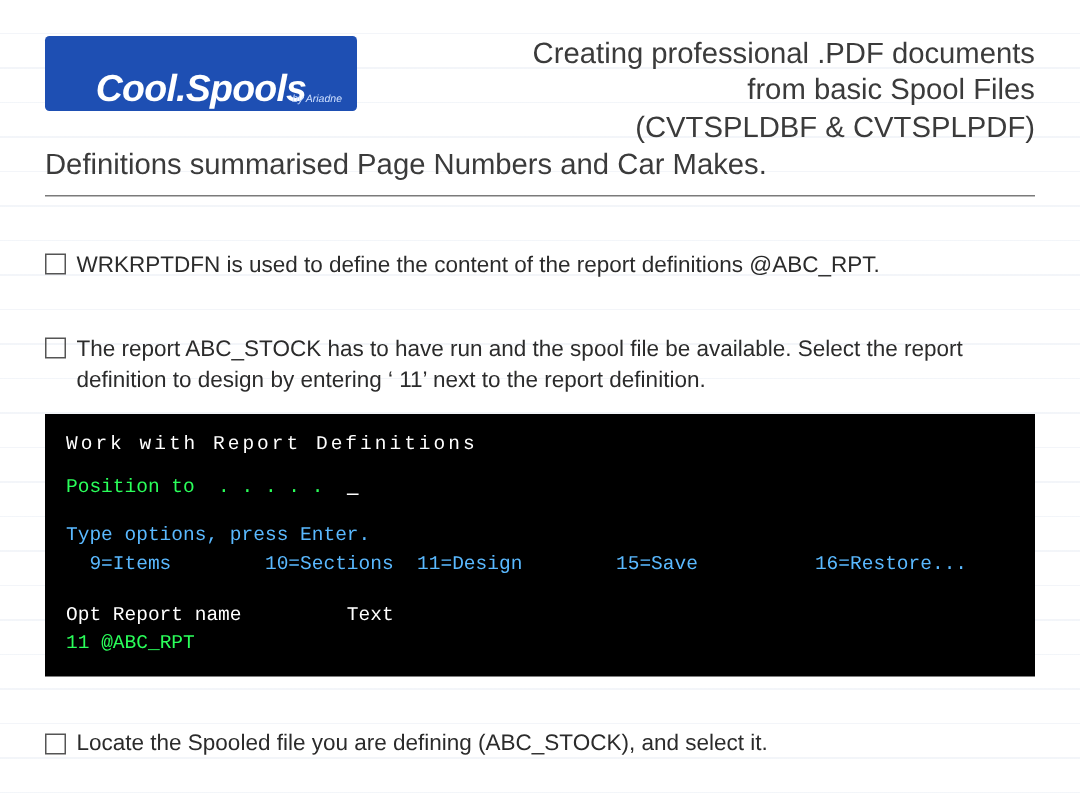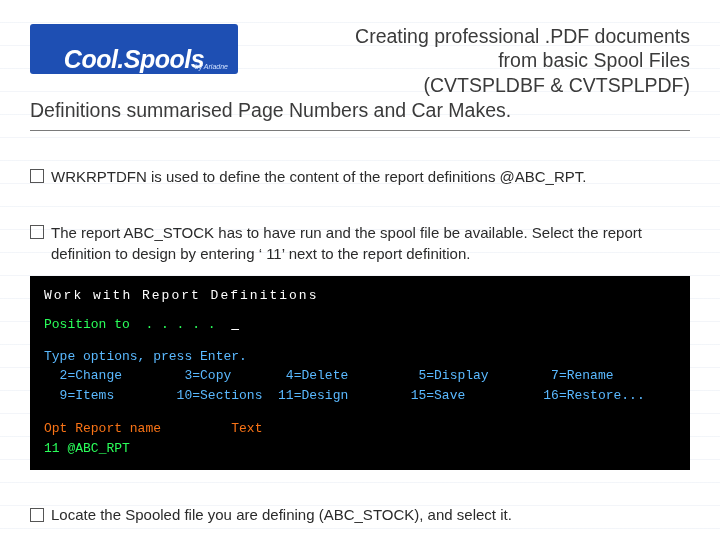--- a/index.html
+++ b/index.html
@@ -16,21 +16,21 @@
     .title-line { font-size: 19.5px; color: #3b3b3b; line-height: 1.25; }
     .subtitle { font-size: 19.5px; color: #3b3b3b; text-align: left; margin-top: 2px; }
     .divider { height: 1px; background: #7a7a7a; margin: 8px 0 12px 0; }
     .bullets { font-size: 15px; color: #2b2b2b; line-height: 1.35; margin-bottom: 12px; }
     .bullet { display: flex; margin-bottom: 4px; margin-top: 36px; }
     .bullet-mark { width: 14px; height: 14px; border: 1.5px solid #555; margin-right: 7px; margin-top: 2px; flex-shrink: 0; }
     .bullet-text { flex: 1; }
     .terminal { background: #000; color: #2aff5a; font-family: "Courier New", monospace; font-size: 13px; padding: 10px 14px 12px 14px; line-height: 1.5; margin-bottom: 12px; }
     .term-title { color: #fff; text-align: left; margin-bottom: 10px; letter-spacing: 2px; }
     .term-row { white-space: pre; }
-    .term-row.white { color: #f97316; }
+    .term-row.white { color: #ffffff; }
     .term-row.cyan { color: #5ab9ff; }
     .term-row.green { color: #2aff5a; }
     .term-input { color: #fff; text-decoration: underline; padding-right: 80px; display: inline-block; }
     .term-opt-row { margin-top: 6px; }
     .report-input { }
     .trailer { font-size: 15px; color: #2b2b2b; }
   </style>
 </head>
 <body>
 
@@ -57,21 +57,20 @@
     <div class="bullet">
       <span class="bullet-mark"></span>
       <span class="bullet-text">The report ABC_STOCK has to have run and the spool file be available. Select the report definition to design by entering ‘ 11’ next to the report definition.</span>
     </div>
   </div>
 
   <div class="terminal">
     <div class="term-title">Work with Report Definitions</div>
     <div class="term-row green"><span>Position to  . . . . .  </span><span class="term-input"> </span></div>
     <div class="term-row cyan" style="margin-top:12px">Type options, press Enter.</div>
-    <div class="term-row cyan">  2=Change        3=Copy       4=Delete         5=Display        7=Rename</div>
     <div class="term-row cyan">  9=Items        10=Sections  11=Design        15=Save          16=Restore...</div>
     <div class="term-row white term-opt-row" style="margin-top:14px">Opt Report name         Text</div>
     <div class="term-row"><span class="white report-input">11</span><span class="green"> </span><span class="green report-input">@ABC_RPT</span></div>
   </div>
 
   <div class="bullet trailer">
     <span class="bullet-mark"></span>
     <span class="bullet-text">Locate the Spooled file you are defining (ABC_STOCK), and select it.</span>
   </div>
 </div>

